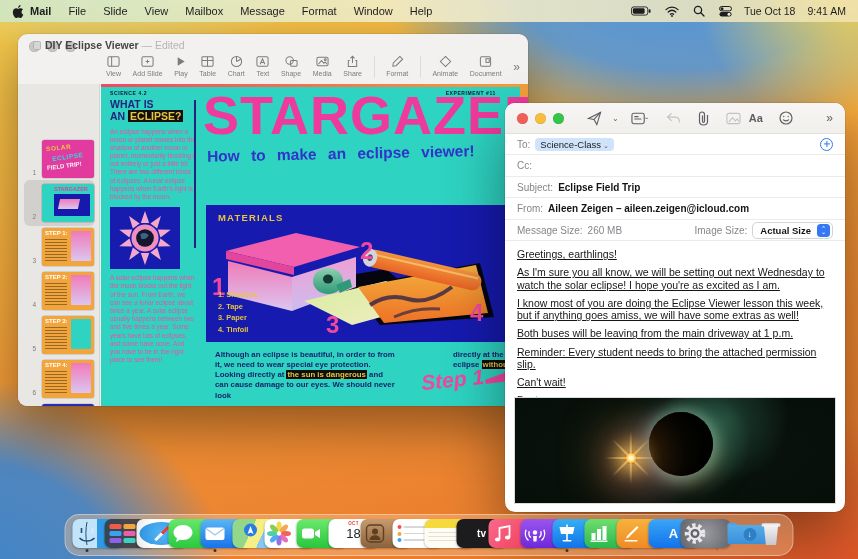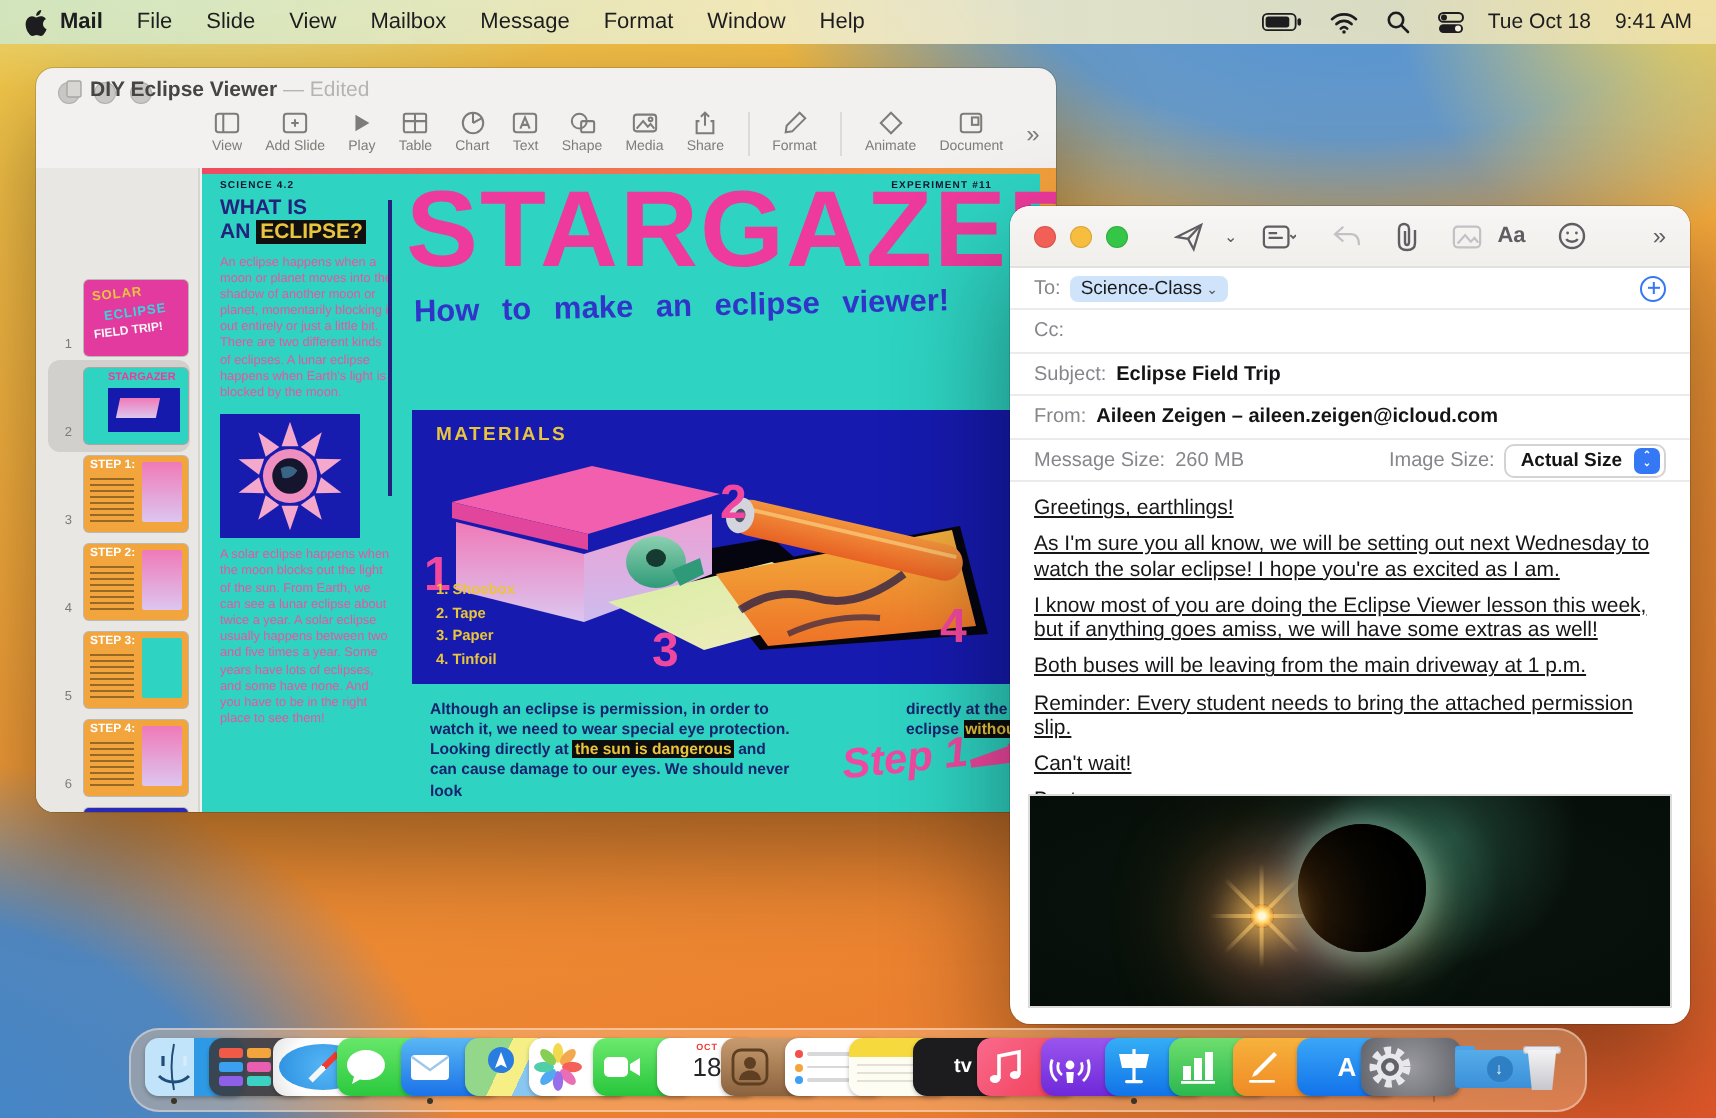--- a/index.html
+++ b/index.html
@@ -466,21 +466,21 @@
           </svg>
         </div>
         <div class="mat-list">
           <div>1. Shoebox</div>
           <div>2. Tape</div>
           <div>3. Paper</div>
           <div>4. Tinfoil</div>
         </div>
       </div>
 
-      <div class="footcol fc1"><span>Although an eclipse is permission, in order to watch it, we need to </span><span class="funder">wear special eye protection.</span><span> Looking directly at </span><span class="fhl">the sun is dangerous</span><span> and can cause damage to our eyes. We should never look</span></div>
+      <div class="footcol fc1"><span>Although an eclipse is beautiful, in order to from it, we need to </span><span class="funder">wear special eye protection.</span><span> Looking directly at </span><span class="fhl">the sun is dangerous</span><span> and can cause damage to our eyes. We should never look</span></div>
       <div class="footcol fc2"><span>directly at the sun or try to watch a solar eclipse </span><span class="fhl">without proper protection.</span></div>
 
       <div class="stepcta">Step 1</div>
       <svg class="steparrow" width="34" height="14" viewBox="0 0 34 14">
         <polygon points="0,5 20,1.5 20,0 32,6 20,12 20,10 0,9" fill="#f048a0"></polygon>
       </svg>
     </div>
   </div>
 
   <div id="mail">

